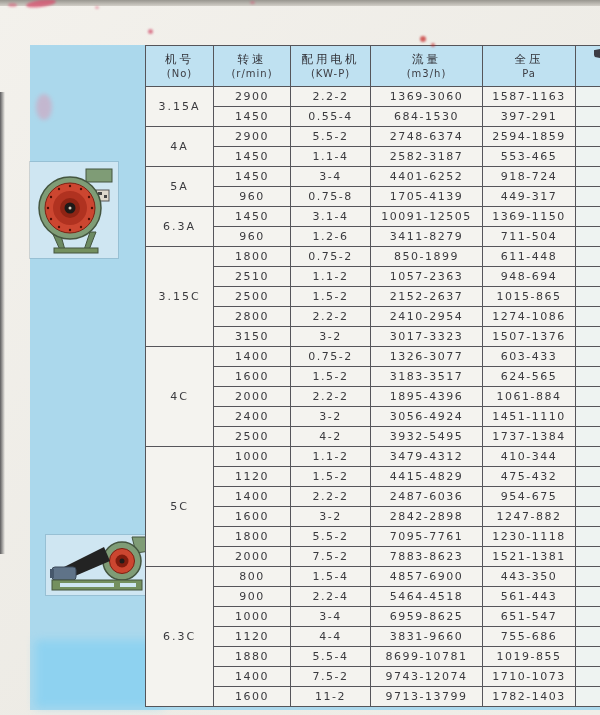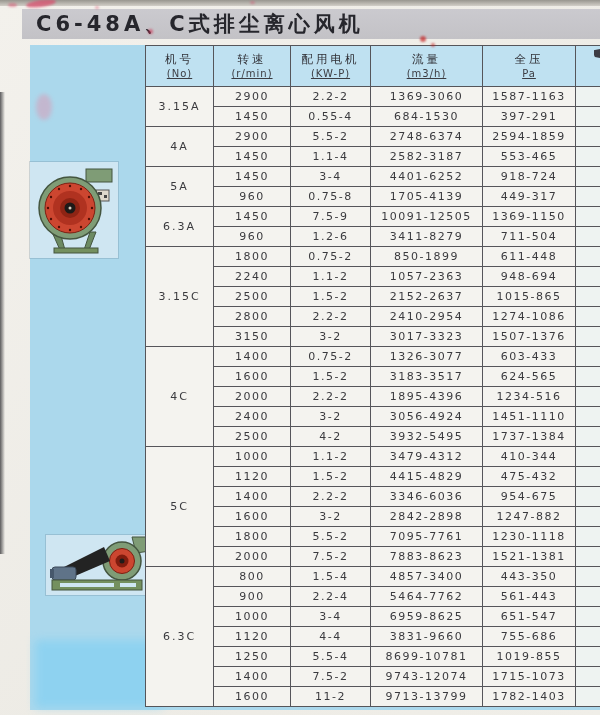--- a/index.html
+++ b/index.html
@@ -33,39 +33,36 @@
   .photo { position:absolute; box-shadow:0 0 0 1px rgba(90,120,140,.25); }
   .photo-a { left:30px;  top:162px; width:88px;  height:96px; }
   .photo-c { left:46px;  top:535px; width:104px; height:60px; }
   .photo svg { display:block; }
 
   .table-wrap { position:absolute; left:145px; top:45px; }
   table.spec { border-collapse:collapse; table-layout:fixed; width:455px; }
   .spec th, .spec td { border:1px solid #55555a; padding:0; overflow:hidden; }
   .spec thead th { height:40px; background:#bfe1f1; font-weight:normal; vertical-align:middle; }
   .spec thead th .l1 { display:block; font-size:11.5px; letter-spacing:3px; color:#303036; line-height:15px; }
-  .spec thead th .l2 { display:block; font-size:10px; letter-spacing:1px; color:#3c3c42; line-height:13px;text-decoration:underline; }
+  .spec thead th .l2 { display:block; font-size:10px; letter-spacing:1px; color:#3c3c42; line-height:13px; }
   .spec tbody td { height:19px; background:#f4f3ef; text-align:center;
     font-size:11px; letter-spacing:1.5px; color:#3a3a3e; }
   .spec td.model-cell { letter-spacing:2px;margin-top:29px; }
   .spec td.stub-cell { background:#eef3f1; border-right:none; }
   .spec th.stub-h { border-right:none; position:relative; }
   .header-fragment { position:absolute; right:0; top:3px; width:7px; height:9px;
     background:#3c3c44; clip-path:polygon(0 15%,100% 0,100% 100%,20% 90%,0 55%); }
 </style>
 </head>
 <body>
 
 <div class="page">
 
   <div class="top-strip"></div>
 
-  <div class="title-bar">
-    <span class="title-text">C6-48A、C式排尘离心风机</span>
-  </div>
 
   <div class="panel"></div>
   <div class="bright-patch"></div>
 
   <div class="photo photo-a">
     <svg width="88" height="96" viewBox="0 0 88 96">
       <rect x="0" y="0" width="88" height="96" fill="#cfe6f2"></rect>
       <rect x="56" y="7" width="26" height="13" fill="#7f9c76" stroke="#44553f"></rect>
       <rect x="66" y="28" width="13" height="11" fill="#ded8cc" stroke="#555"></rect>
       <rect x="68" y="30" width="4" height="3" fill="#444"></rect>
@@ -193,42 +190,42 @@
           <tr>
             <td>960</td>
             <td>0.75-8</td>
             <td>1705-4139</td>
             <td>449-317</td>
             <td class="stub-cell"></td>
           </tr>
           <tr>
             <td rowspan="2" class="model-cell">6.3A</td>
             <td>1450</td>
-            <td>7.5-9</td>
+            <td>3.1-4</td>
             <td>10091-12505</td>
             <td>1369-1150</td>
             <td class="stub-cell"></td>
           </tr>
           <tr>
             <td>960</td>
             <td>1.2-6</td>
             <td>3411-8279</td>
             <td>711-504</td>
             <td class="stub-cell"></td>
           </tr>
           <tr>
             <td rowspan="5" class="model-cell">3.15C</td>
             <td>1800</td>
             <td>0.75-2</td>
             <td>850-1899</td>
             <td>611-448</td>
             <td class="stub-cell"></td>
           </tr>
           <tr>
-            <td>2240</td>
+            <td>2510</td>
             <td>1.1-2</td>
             <td>1057-2363</td>
             <td>948-694</td>
             <td class="stub-cell"></td>
           </tr>
           <tr>
             <td>2500</td>
             <td>1.5-2</td>
             <td>2152-2637</td>
             <td>1015-865</td>
@@ -260,21 +257,21 @@
             <td>1600</td>
             <td>1.5-2</td>
             <td>3183-3517</td>
             <td>624-565</td>
             <td class="stub-cell"></td>
           </tr>
           <tr>
             <td>2000</td>
             <td>2.2-2</td>
             <td>1895-4396</td>
-            <td>1234-516</td>
+            <td>1061-884</td>
             <td class="stub-cell"></td>
           </tr>
           <tr>
             <td>2400</td>
             <td>3-2</td>
             <td>3056-4924</td>
             <td>1451-1110</td>
             <td class="stub-cell"></td>
           </tr>
           <tr>
@@ -295,21 +292,21 @@
           <tr>
             <td>1120</td>
             <td>1.5-2</td>
             <td>4415-4829</td>
             <td>475-432</td>
             <td class="stub-cell"></td>
           </tr>
           <tr>
             <td>1400</td>
             <td>2.2-2</td>
-            <td>3346-6036</td>
+            <td>2487-6036</td>
             <td>954-675</td>
             <td class="stub-cell"></td>
           </tr>
           <tr>
             <td>1600</td>
             <td>3-2</td>
             <td>2842-2898</td>
             <td>1247-882</td>
             <td class="stub-cell"></td>
           </tr>
@@ -324,57 +321,57 @@
             <td>2000</td>
             <td>7.5-2</td>
             <td>7883-8623</td>
             <td>1521-1381</td>
             <td class="stub-cell"></td>
           </tr>
           <tr>
             <td rowspan="7" class="model-cell">6.3C</td>
             <td>800</td>
             <td>1.5-4</td>
-            <td>4857-3400</td>
+            <td>4857-6900</td>
             <td>443-350</td>
             <td class="stub-cell"></td>
           </tr>
           <tr>
             <td>900</td>
             <td>2.2-4</td>
-            <td>5464-7762</td>
+            <td>5464-4518</td>
             <td>561-443</td>
             <td class="stub-cell"></td>
           </tr>
           <tr>
             <td>1000</td>
             <td>3-4</td>
             <td>6959-8625</td>
             <td>651-547</td>
             <td class="stub-cell"></td>
           </tr>
           <tr>
             <td>1120</td>
             <td>4-4</td>
             <td>3831-9660</td>
             <td>755-686</td>
             <td class="stub-cell"></td>
           </tr>
           <tr>
-            <td>1250</td>
+            <td>1880</td>
             <td>5.5-4</td>
             <td>8699-10781</td>
             <td>1019-855</td>
             <td class="stub-cell"></td>
           </tr>
           <tr>
             <td>1400</td>
             <td>7.5-2</td>
             <td>9743-12074</td>
-            <td>1715-1073</td>
+            <td>1710-1073</td>
             <td class="stub-cell"></td>
           </tr>
           <tr>
             <td>1600</td>
             <td>11-2</td>
             <td>9713-13799</td>
             <td>1782-1403</td>
             <td class="stub-cell"></td>
           </tr>
         </tbody>

